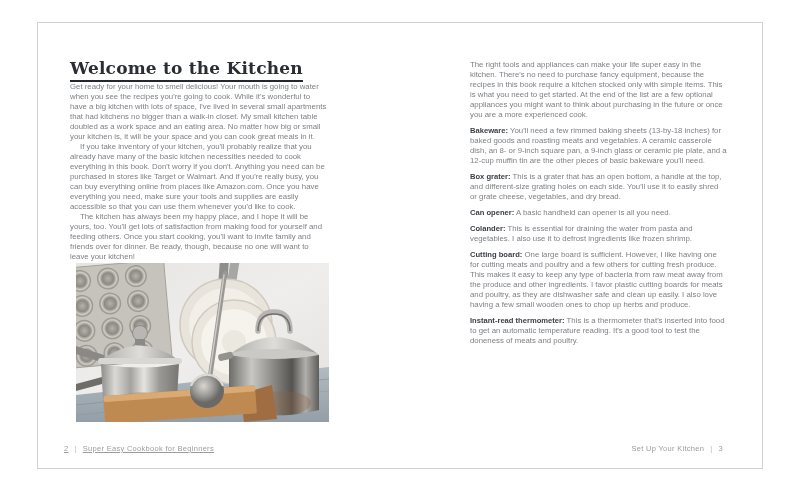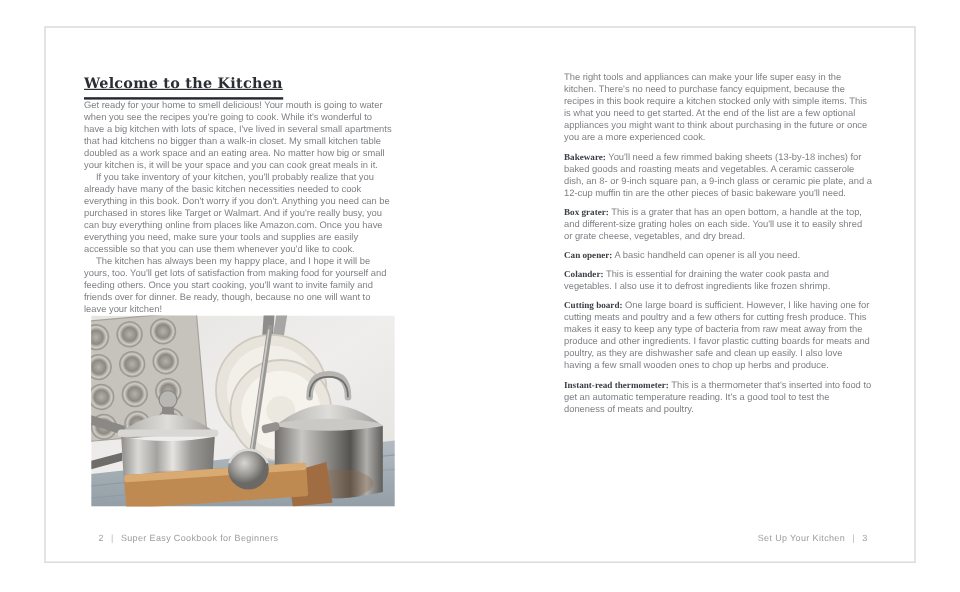--- a/index.html
+++ b/index.html
@@ -5,33 +5,33 @@
   html,body{margin:0;padding:0;background:#ffffff;}
   .canvas{position:relative;width:800px;height:493px;background:#ffffff;overflow:hidden;
           font-family:"Liberation Sans",sans-serif;}
   .spread{position:absolute;left:37px;top:22px;width:726px;height:447px;
           border:1px solid #d2d2d2;background:#ffffff;box-sizing:border-box;}
   .col{position:absolute;top:37px;width:257px;}
   .col-left{left:32px;}
   .col-right{left:432px;}
   h1.page-title{margin:0;display:inline-block;
       font-family:"DejaVu Serif","Liberation Serif",serif;font-weight:bold;
-      font-size:12px;line-height:15px;letter-spacing:.2px;color:#2a2d33;
-      border-bottom:2.5px solid #24272c;padding-bottom:4px;text-decoration:underline;}
+      font-size:17px;line-height:15px;letter-spacing:.2px;color:#2a2d33;
+      border-bottom:2.5px solid #24272c;padding-bottom:4px;}
   .body-text{margin:0 0 0;font-size:7.8px;line-height:10px;color:#7d7f83;}
   .body-text p{margin:0;}
   .body-text p.cont{text-indent:10px;}
   .section-label{display:inline-block;margin:8px 0 0;padding:2px 4px 2px 3px;
       background:#dde9ec;color:#2c3a45;font-family:"DejaVu Sans","Liberation Sans",sans-serif;
       font-weight:bold;font-size:9.3px;letter-spacing:1.1px;}
   .tool{margin:6px 0 0;font-size:7.8px;line-height:10px;color:#7d7f83;}
-  .tool b{color:#3a3e45;font-family:Liberation Serif, serif;font-size:7.6px;}
+  .tool b{color:#3a3e45;font-family:Liberation Sans, sans-serif;font-size:7.6px;}
   .photo{position:absolute;left:38px;top:240px;width:253px;height:159px;display:block;}
   .footer{position:absolute;top:421px;font-size:7.5px;color:#9b9c9f;letter-spacing:.3px;}
-  .footer-left{left:44px;}
+  .footer-left{left:26px;text-decoration:underline;}
   .footer-right{right:39px;text-align:right;}
   .footer .sep{margin:0 6px;color:#b9babd;}
 </style>
 </head>
 <body>
 
 <div class="canvas">
   <div class="spread">
 
     <div class="col col-left">
@@ -175,21 +175,21 @@
         <p class="tool">
           <b>Box grater:</b>
           <span>This is a grater that has an open bottom, a handle at the top, and different-size grating holes on each side. You'll use it to easily shred or grate cheese, vegetables, and dry bread.</span>
         </p>
         <p class="tool">
           <b>Can opener:</b>
           <span>A basic handheld can opener is all you need.</span>
         </p>
         <p class="tool">
           <b>Colander:</b>
-          <span>This is essential for draining the water cook pasta and vegetables. I also use it to defrost ingredients like frozen shrimp.</span>
+          <span>This is essential for draining the water from pasta and vegetables. I also use it to defrost ingredients like frozen shrimp.</span>
         </p>
         <p class="tool">
           <b>Cutting board:</b>
           <span>One large board is sufficient. However, I like having one for cutting meats and poultry and a few others for cutting fresh produce. This makes it easy to keep any type of bacteria from raw meat away from the produce and other ingredients. I favor plastic cutting boards for meats and poultry, as they are dishwasher safe and clean up easily. I also love having a few small wooden ones to chop up herbs and produce.</span>
         </p>
         <p class="tool">
           <b>Instant-read thermometer:</b>
           <span>This is a thermometer that's inserted into food to get an automatic temperature reading. It's a good tool to test the doneness of meats and poultry.</span>
         </p>
       </div>

